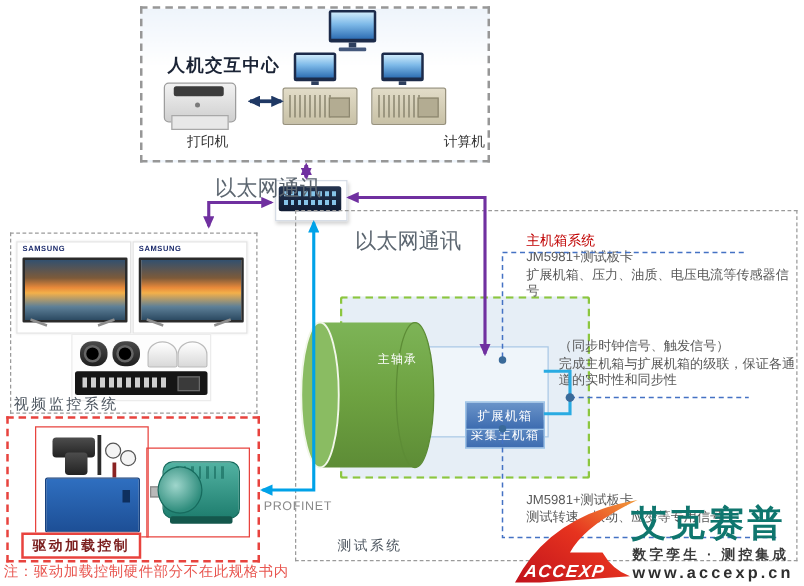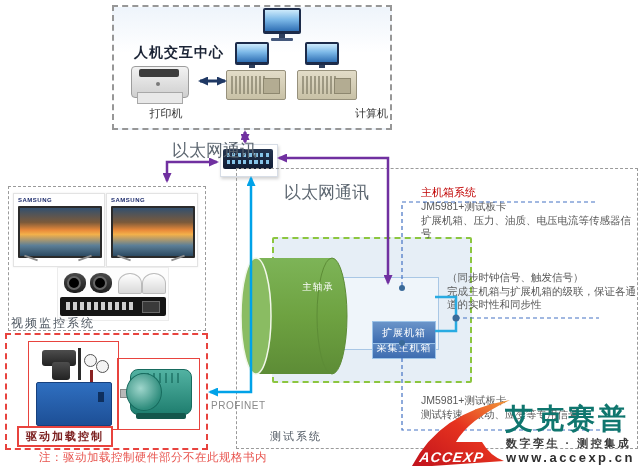--- a/index.html
+++ b/index.html
@@ -18,21 +18,21 @@
   .box-inner{left:323px;top:277px;width:114px;height:71px;border:1px solid #A9C7E5;
              background:rgba(250,252,255,0.45);}
 
   
   .t-title{font-weight:bold;font-size:14px;color:#1b2436;letter-spacing:1px;}
   .t-label{font-size:11px;color:#333;}
   .t-gray{font-size:17px;color:#5c6670;}
   .t-sys-label{font-size:12px;color:#4d5660;letter-spacing:2px;}
   .t-red-title{font-size:11px;color:#C00000;}
   .t-desc{font-size:10.5px;color:#595959;line-height:13.5px;}
-  .t-note{font-size:11.5px;color:#e8554f;letter-spacing:0.5px;margin-left:36px;}
+  .t-note{font-size:11.5px;color:#e8554f;letter-spacing:0.5px;}
   .t-profinet{font-size:10px;color:#8a8a8a;letter-spacing:0.5px;}
 
   
   .monitor{background:#1c2b4a;border-radius:2px;padding:2px 2px 3px 2px;box-sizing:border-box;}
   .monitor .scr{width:100%;height:100%;background:linear-gradient(180deg,#cdeafb 0%,#7db9e8 45%,#2f6fb4 100%);}
   .mstand{background:#2e3f5e;}
   .mbase{background:#44587c;border-radius:1px;}
 
   .rack{background:linear-gradient(180deg,#e2dcc8,#c8c1a6);border:1px solid #97917c;border-radius:2px;}
   .rack .vents{position:absolute;left:4px;top:5px;bottom:5px;width:58%;

